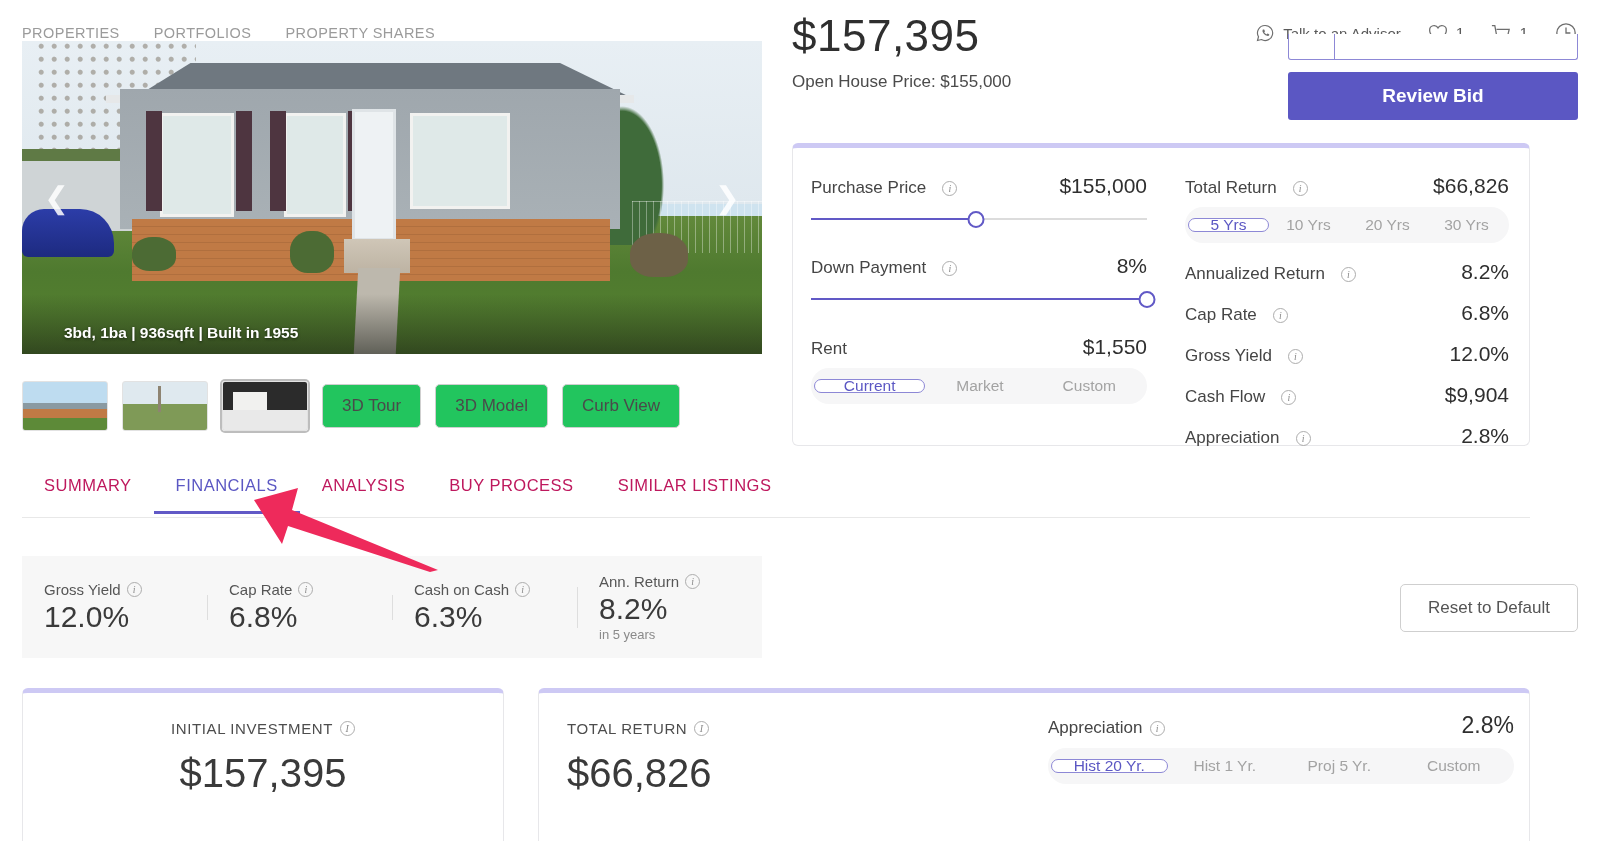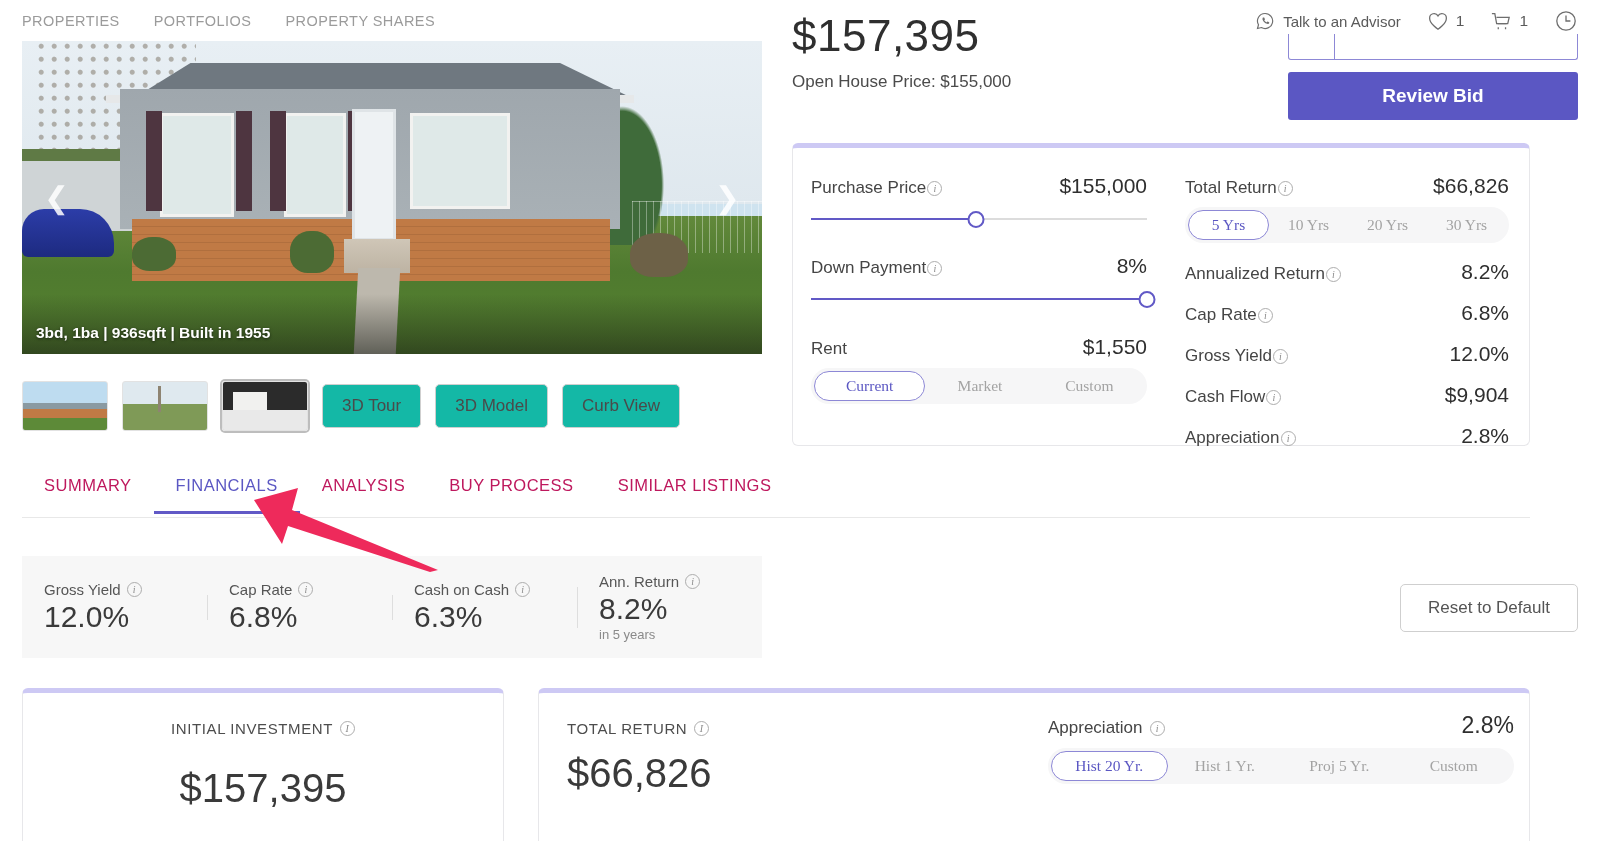--- a/index.html
+++ b/index.html
@@ -8,21 +8,21 @@
     width: 1600px; height: 841px;
     background: #ffffff;
     font-family: "Liberation Sans", sans-serif;
     color: #3d3d3d;
     overflow: hidden;
   }
   .page { position: relative; width: 1600px; height: 841px; }
 
   
   .topnav {
-    position: absolute; top: 0; left: 0; width: 1600px; height: 42px;
+    position: absolute; top: 12px; left: 0; width: 1600px; height: 42px;
     display: flex; align-items: center;
   }
   .nav-left { display: flex; align-items: center; gap: 34px; margin-left: 22px; }
   .nav-link {
     font-size: 14.5px; letter-spacing: .45px; color: #9b9b9b;
     text-transform: uppercase; cursor: pointer; white-space: nowrap;
   }
   .nav-right {
     margin-left: auto; margin-right: 22px;
     display: flex; align-items: center; gap: 26px; color: #6e6e6e;
@@ -94,21 +94,21 @@
   .bare-tree { position:absolute; left: 14px; top: 0px; width: 160px; height: 150px;
           background: radial-gradient(ellipse at 40% 40%, rgba(120,110,95,.5) 0 2px, transparent 3px);
           background-size: 13px 13px; }
   .photo-caption {
     position: absolute; left: 0; right: 0; bottom: 0; height: 60px;
     background: linear-gradient(rgba(20,24,18,0), rgba(20,24,18,.55));
     display: flex; align-items: flex-end;
   }
   .photo-caption span {
     color: #fff; font-size: 15.5px; font-weight: bold;
-    padding: 0 0 12px 14px; text-shadow: 0 1px 3px rgba(0,0,0,.6);
+    padding: 0 0 12px 14px; text-shadow: 0 1px 3px rgba(0,0,0,.6); margin-left: 28px;
   }
   .carousel-arrow {
     position: absolute; top: 50%; transform: translateY(-50%);
     color: rgba(255,255,255,.85); font-size: 30px; line-height: 1;
     cursor: pointer; user-select: none; font-weight: 300;
   }
   .ca-left { left: 22px; }
   .ca-right { right: 22px; }
 
   
@@ -118,21 +118,21 @@
     position: relative; border: 1px solid #e2e2e2;
   }
   .thumb.sel { box-shadow: 0 0 0 2px #bdbdbd; }
   .t1 { background: linear-gradient(#bedcf0 0 44%, #8a9aa2 44% 56%, #c07a45 56% 74%, #5d8a38 74% 100%); }
   .t2 { background: linear-gradient(#dfe9ef 0 46%, #7f9a57 46% 100%); }
   .t3 { background: linear-gradient(#2b2b2b 0 58%, #e9e9e9 58% 100%); }
   .t2::after { content:""; position:absolute; left:42%; top:4px; width:3px; height:26px; background:#8e8472; }
   .t3::after { content:""; position:absolute; left:12%; top:10px; width:34px; height:18px; background:#f1f1ef; }
   .gbtn {
     height: 44px; padding: 0 19px; border: 1px solid #cfcfcf; border-radius: 5px;
-    background: #14b8a6; color: #4a4a4a; font-size: 17px; cursor: pointer;
+    background: #22c55e; color: #4a4a4a; font-size: 17px; cursor: pointer;
     display: flex; align-items: center; justify-content: center; white-space: nowrap;
   }
 
   
   .price-block { position: absolute; left: 792px; top: 30px; }
   .price-main {
     font-size: 44px; font-weight: 300; color: #2f2f2f; letter-spacing: .5px;
     line-height: 44px; margin-top: -16px;
   }
   .price-sub { font-size: 17px; color: #4b4b4b; margin-top: 14px; }
@@ -155,42 +155,42 @@
   .calc {
     position: absolute; left: 792px; top: 143px; width: 738px; height: 303px;
     background: #fff; border: 1px solid #e7e7ea; border-radius: 6px;
     border-top: 5px solid #cdc9f4;
     display: flex;
   }
   .calc-left { width: 382px; padding: 26px 28px 0 18px; }
   .calc-right { flex: 1; padding: 26px 20px 0 10px; }
 
   .row { display: flex; align-items: baseline; justify-content: space-between; }
-  .row-label { font-size: 17px; color: #454545; display: flex; align-items: center; gap: 1px; }
+  .row-label { font-size: 17px; color: #454545; display: flex; align-items: center; gap: 16px; }
   .row-val { font-size: 21px; color: #2f2f2f; font-weight: 300; }
   .info {
     width: 15px; height: 15px; border-radius: 50%; border: 1px solid #adadad;
     color: #8b8b8b; font-size: 10px; line-height: 13px; text-align: center;
     font-style: italic; font-family: "Liberation Serif", serif; cursor: pointer;
     display: inline-block; flex: none;
   }
   .slider { position: relative; height: 22px; margin-top: 10px; cursor: pointer; }
   .track { position: absolute; top: 10px; left: 0; right: 0; height: 2px; background: #dcdcdc; }
   .fill  { position: absolute; top: 10px; left: 0; height: 2px; background: #6159c6; }
   .knob  {
     position: absolute; top: 3px; width: 17px; height: 17px; border-radius: 50%;
     background: #fff; border: 2px solid #6159c6; transform: translateX(-50%);
   }
   .seg {
     margin-top: 9px; height: 36px; background: #f6f6f7; border-radius: 18px;
     display: flex; align-items: center; padding: 3px;
   }
   .seg-item {
-    flex: 1; height: 30px; border-radius: 15px; font-size: 15.5px; color: #a3a3a3;
-    display: flex; align-items: center; justify-content: center; cursor: pointer; font-family: Liberation Serif, serif;
+    flex: 1; height: 14px; border-radius: 15px; font-size: 15.5px; color: #a3a3a3;
+    display: flex; align-items: center; justify-content: center; cursor: pointer;
   }
   .seg-item.on { background: #fff; border: 1px solid #8d88d6; color: #5b57c3; }
   .mrow {
     display: flex; align-items: baseline; justify-content: space-between;
     font-size: 17px; color: #454545; margin-top: 17px;
   }
   .mrow .mval { font-size: 21px; color: #2f2f2f; font-weight: 300; }
 
   
   .tabs {
@@ -233,21 +233,21 @@
     position: absolute; background: #fff; border: 1px solid #e7e7ea;
     border-top: 5px solid #cdc9f4; border-radius: 6px; overflow: hidden;
   }
   .card-a { left: 22px; top: 688px; width: 482px; height: 160px; }
   .card-b { left: 538px; top: 688px; width: 992px; height: 160px; }
   .card-title {
     font-size: 15px; letter-spacing: .6px; color: #4d4d4d; text-transform: uppercase;
     display: flex; align-items: center; gap: 7px;
   }
   .card-big { font-size: 40px; font-weight: 300; color: #3a3a3a; margin-top: 14px; line-height: 44px; }
-  .card-a .inner { padding: 27px 0 0 0; display: flex; flex-direction: column; align-items: center; gap: 15px; }
+  .card-a .inner { padding: 27px 0 0 0; display: flex; flex-direction: column; align-items: center; }
   .card-b .inner { padding: 27px 0 0 28px; }
   .appr {
     position: absolute; left: 1048px; top: 712px; width: 466px;
   }
   .appr-row { display: flex; align-items: baseline; justify-content: space-between; }
   .appr-label { font-size: 17px; color: #454545; display: flex; align-items: center; gap: 7px; }
   .appr-val { font-size: 23px; font-weight: 300; color: #2f2f2f; }
 
   
   .annot-arrow { position: absolute; left: 252px; top: 482px; pointer-events: none; }

